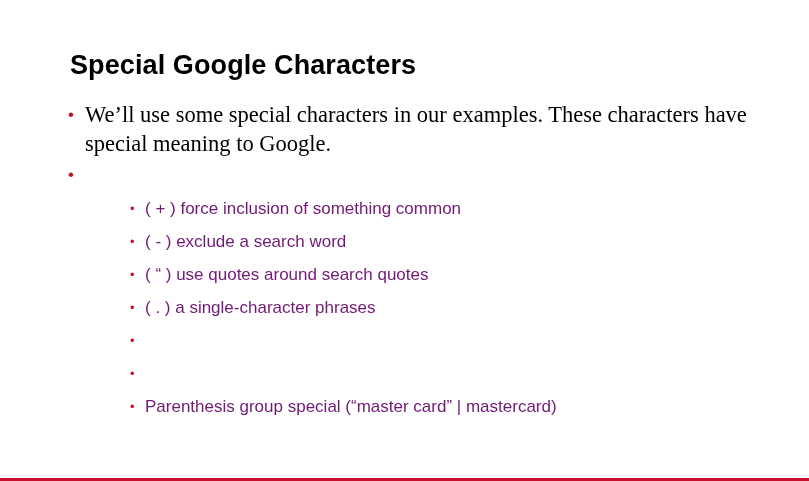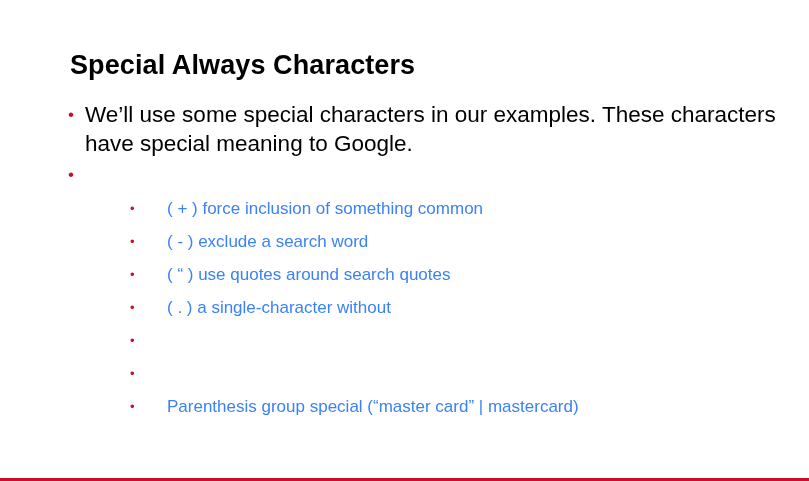--- a/index.html
+++ b/index.html
@@ -46,20 +46,21 @@
     font-size: 17px;
     line-height: 30px;
     width: 17px;
     flex: 0 0 17px;
     text-align: left;
   }
   .lvl1 .txt {
     font-size: 22.5px;
     line-height: 29px;
     color: #000000;
+    font-family: Liberation Serif, serif;
   }
   .sub-list {
     margin-top: 7px;
     margin-left: 62px;
   }
   .lvl2 {
     display: flex;
     align-items: flex-start;
     margin-bottom: 9px;
   }
@@ -67,38 +68,37 @@
     color: #c8102e;
     font-size: 13px;
     line-height: 24px;
     width: 15px;
     flex: 0 0 15px;
     text-align: left;
   }
   .lvl2 .txt {
     font-size: 17px;
     line-height: 24px;
-    color: #3b82f6;
-    margin-left: 22px;
+    color: #701a75;
   }
   .bottom-rule {
     position: absolute;
     left: 0;
     right: 0;
     bottom: 0;
     height: 3px;
     background: #c8102e;
   }
 </style>
 </head>
 <body>
 
 <div class="slide">
 
-  <div class="slide-title">Special Always Characters</div>
+  <div class="slide-title">Special Google Characters</div>
 
   <div class="body-list">
 
     <div class="lvl1">
       <span class="bullet">•</span>
       <span class="txt">We’ll use some special characters in our examples. These characters have special meaning to Google.</span>
     </div>
 
     <div class="lvl1">
       <span class="bullet">•</span>
@@ -116,21 +116,21 @@
         <span class="txt">( - ) exclude a search word</span>
       </div>
 
       <div class="lvl2">
         <span class="bullet">•</span>
         <span class="txt">( “ ) use quotes around search quotes</span>
       </div>
 
       <div class="lvl2">
         <span class="bullet">•</span>
-        <span class="txt">( . ) a single-character without</span>
+        <span class="txt">( . ) a single-character phrases</span>
       </div>
 
       <div class="lvl2">
         <span class="bullet">•</span>
       </div>
 
       <div class="lvl2">
         <span class="bullet">•</span>
       </div>
 

